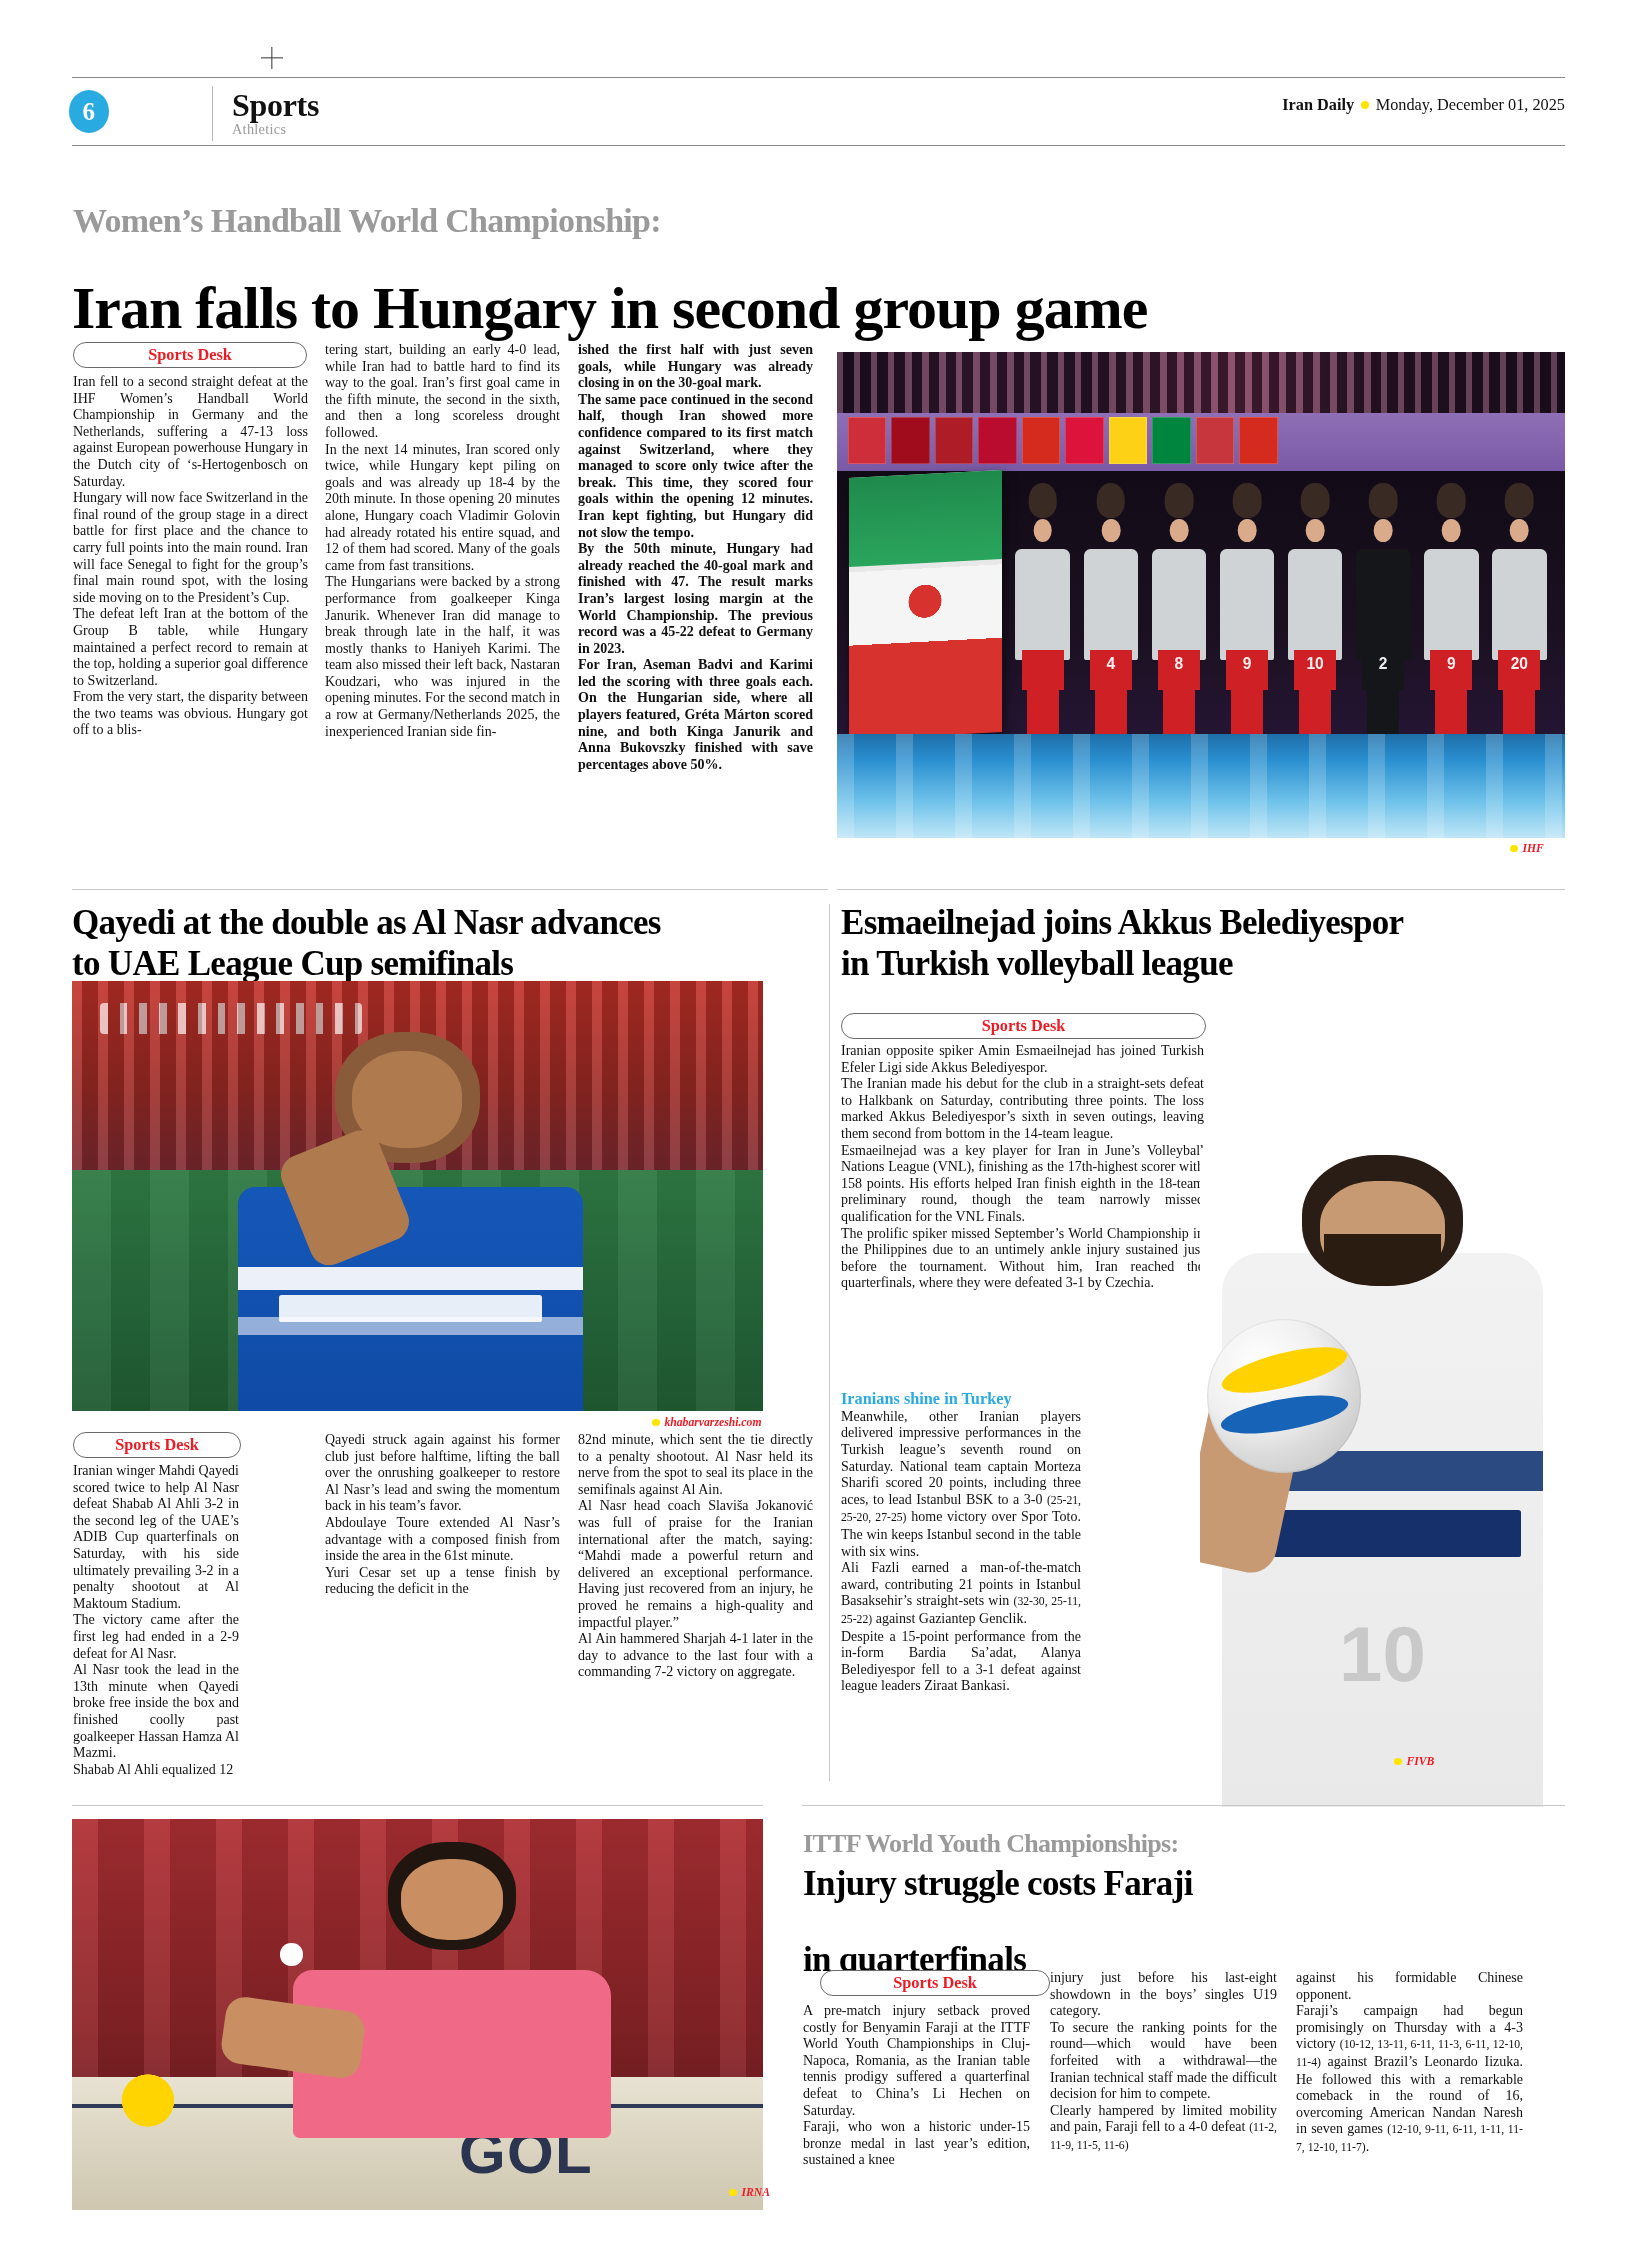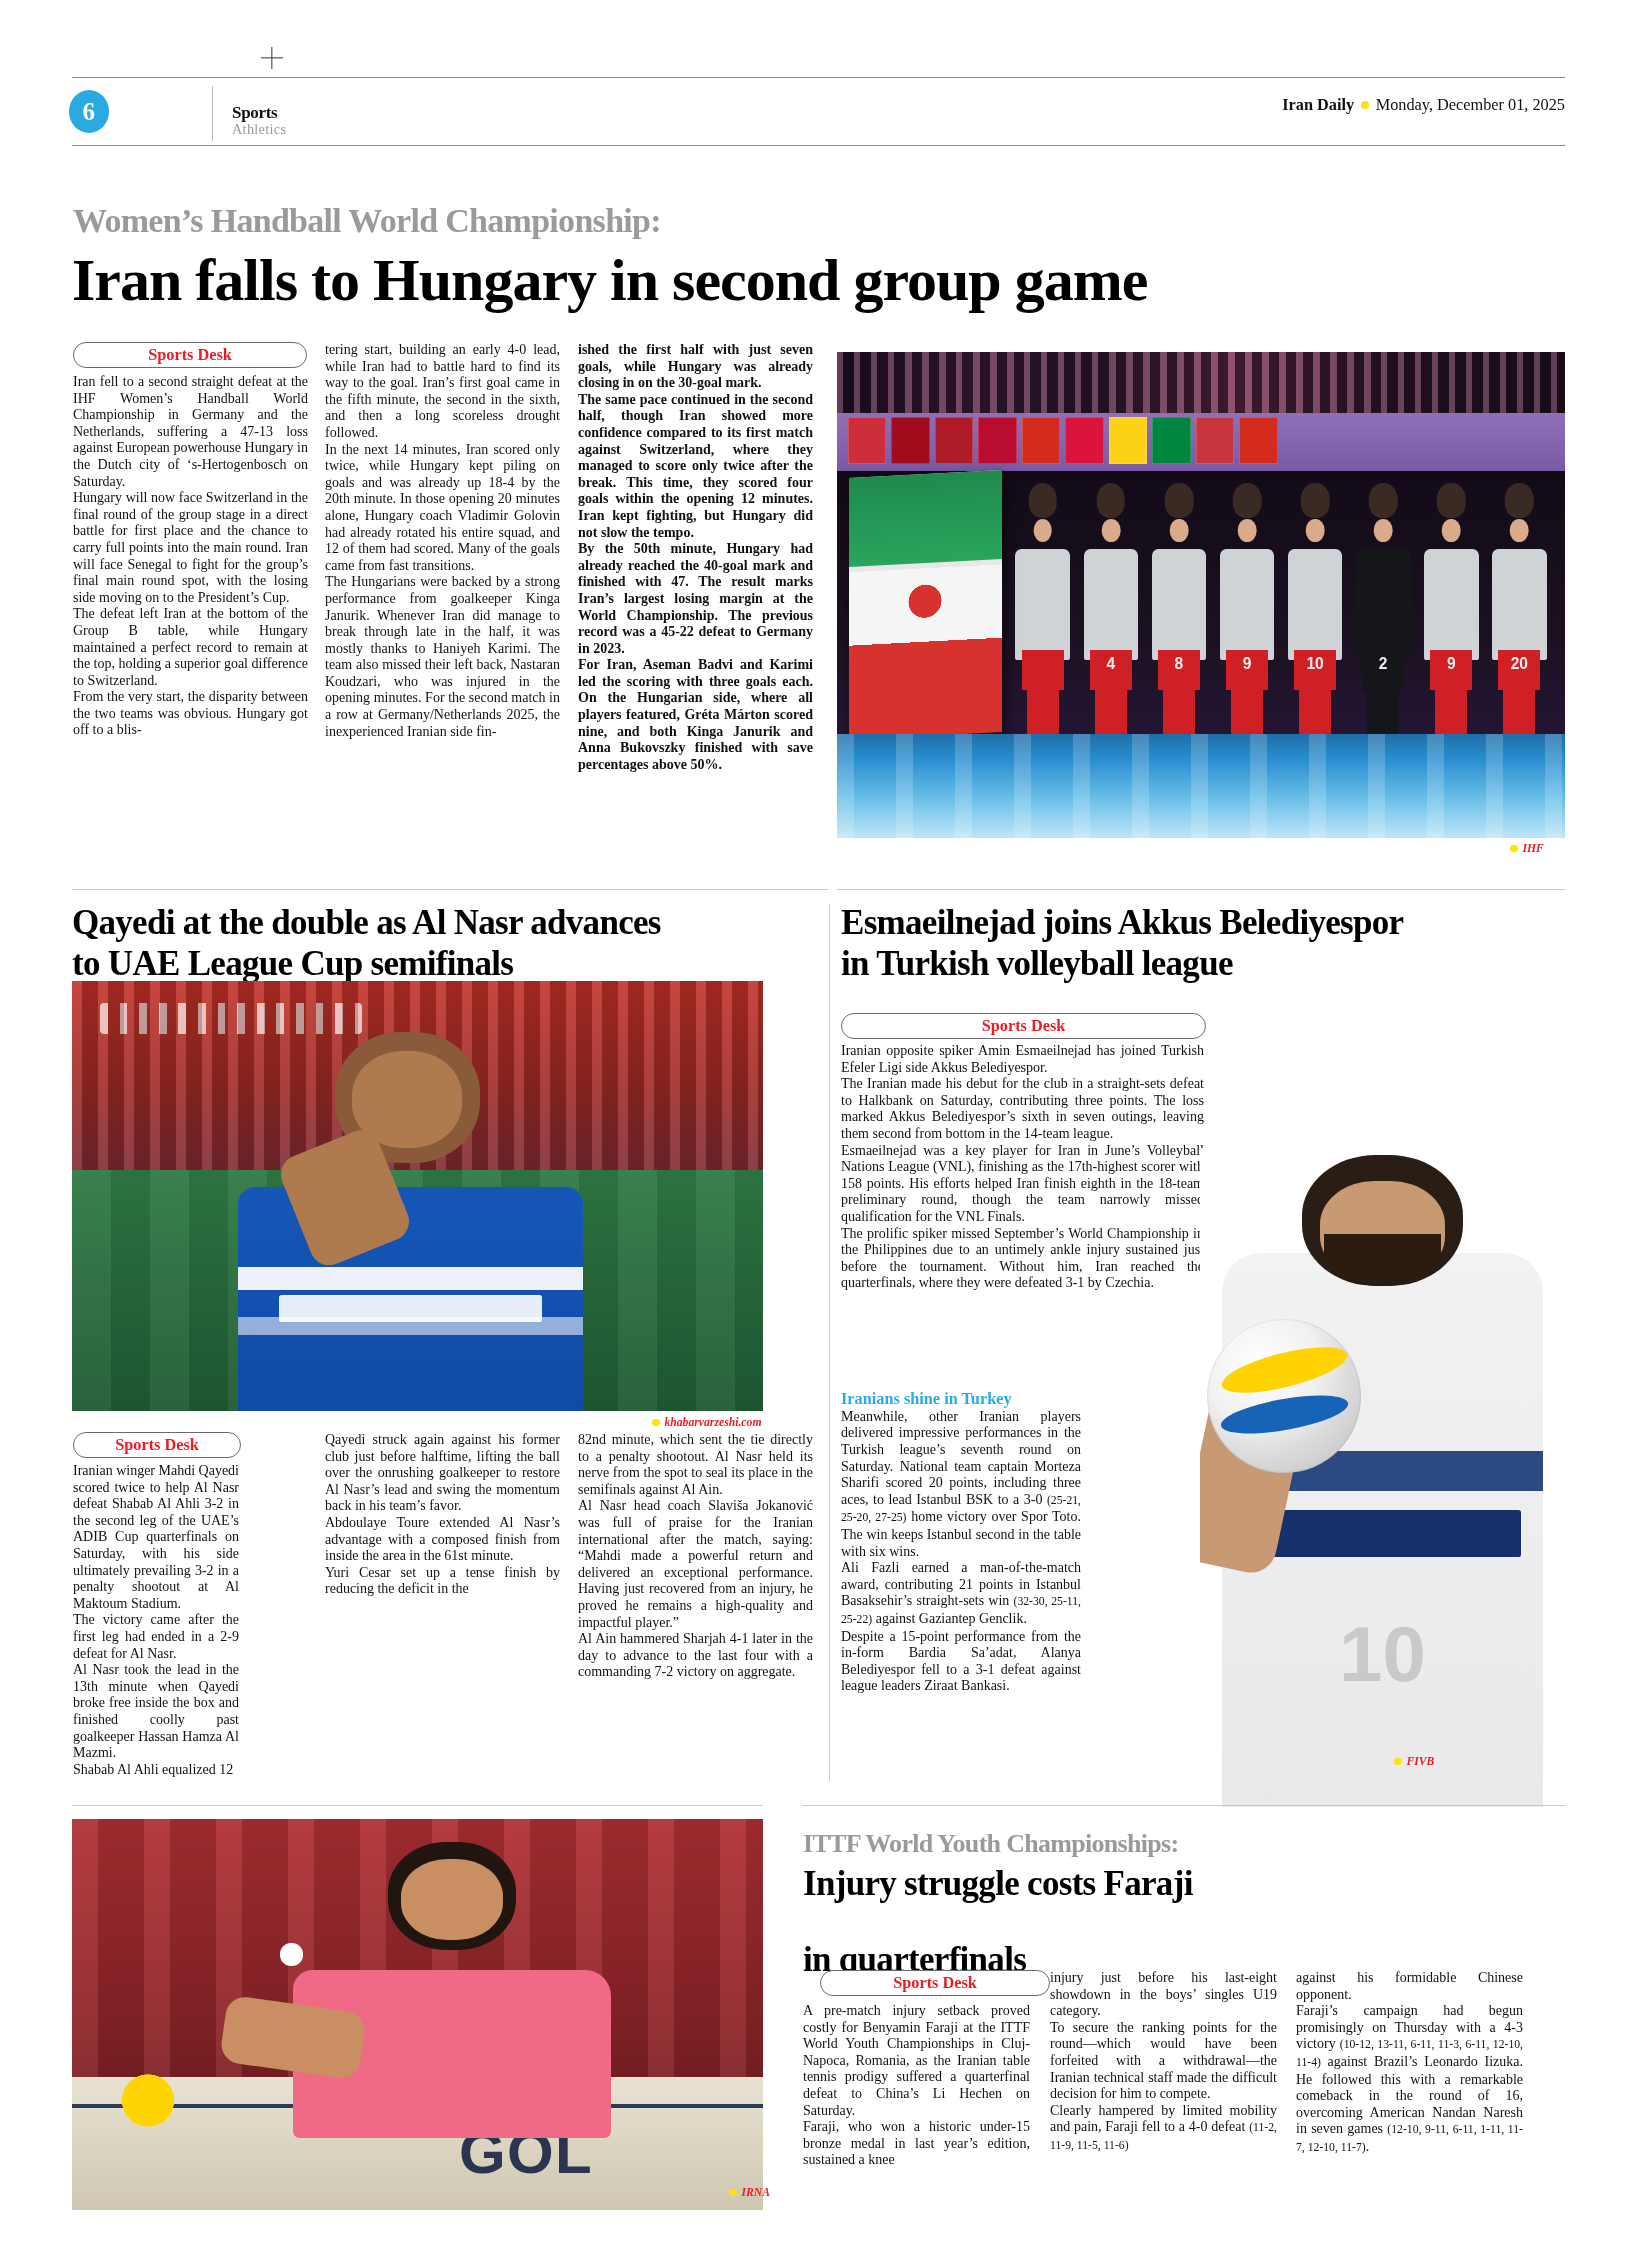--- a/index.html
+++ b/index.html
@@ -14,31 +14,31 @@
 
   
   .masthead{position:absolute;left:72px;top:77px;width:1493px;height:72px;}
   .mh-rule-top{position:absolute;left:0;top:0;width:100%;height:1.3px;background:#8a8a8a;}
   .mh-rule-bottom{position:absolute;left:0;top:68px;width:100%;height:1.3px;background:#8a8a8a;}
   .page-num{position:absolute;left:-3.3px;top:13px;width:40px;height:43px;border-radius:50%;
             background:#29abe2;color:#fff;font-family:"Liberation Serif",serif;font-weight:bold;
             font-size:25px;line-height:43px;text-align:center;letter-spacing:0;}
   .mh-divider{position:absolute;left:140px;top:9px;width:1.3px;height:55px;background:#b9b9b9;}
   .section-title{position:absolute;left:160px;top:10.4px;font-family:"Liberation Serif",serif;
-                 font-weight:bold;font-size:17px;color:#111;letter-spacing:-0.3px;margin-top:16px;}
+                 font-weight:bold;font-size:32px;color:#111;letter-spacing:-0.3px;}
   .section-sub{position:absolute;left:160px;top:44px;font-family:"Liberation Serif",serif;
                font-size:14.3px;color:#9b9b9b;letter-spacing:0.3px;}
   .mh-right{position:absolute;right:0;top:18px;font-family:"Liberation Serif",serif;font-size:16.3px;
             white-space:nowrap;display:flex;align-items:center;gap:6.5px;}
   .mh-right .brand{font-weight:bold;}
   .dot-y{width:8.5px;height:8.5px;border-radius:50%;background:#ffe400;display:inline-block;}
 
   
   .kicker{font-family:"Liberation Serif",serif;font-weight:bold;color:#9a9a9a;letter-spacing:-0.7px;}
-  .headline{font-family:"Liberation Serif",serif;font-weight:bold;color:#000;letter-spacing:-1px;line-height:1.02;}
+  .headline{font-family:"Liberation Serif",serif;font-weight:bold;color:#000;letter-spacing:-1px;line-height:1.02;margin-top:28px;}
   .hl-sub{font-family:"Liberation Serif",serif;font-weight:bold;color:#000;letter-spacing:-0.7px;line-height:1.06;}
 
   .desk{border:1px solid #6b6b6b;border-radius:26px;height:23.5px;line-height:23.5px;text-align:center;
         color:#ed1c24;font-family:"Liberation Serif",serif;font-weight:bold;font-size:16.3px;background:#fff;}
 
   .col{font-family:"Liberation Serif",serif;font-size:14px;line-height:16.6px;text-align:justify;
        color:#111;hyphens:none;}
   .col p{margin:0;}
   .col .scores{font-size:11.7px;}
   .subhead-blue{color:#29abe2;font-weight:bold;font-size:16.3px;line-height:19.6px;margin:2.6px 0 0.7px 0;}

